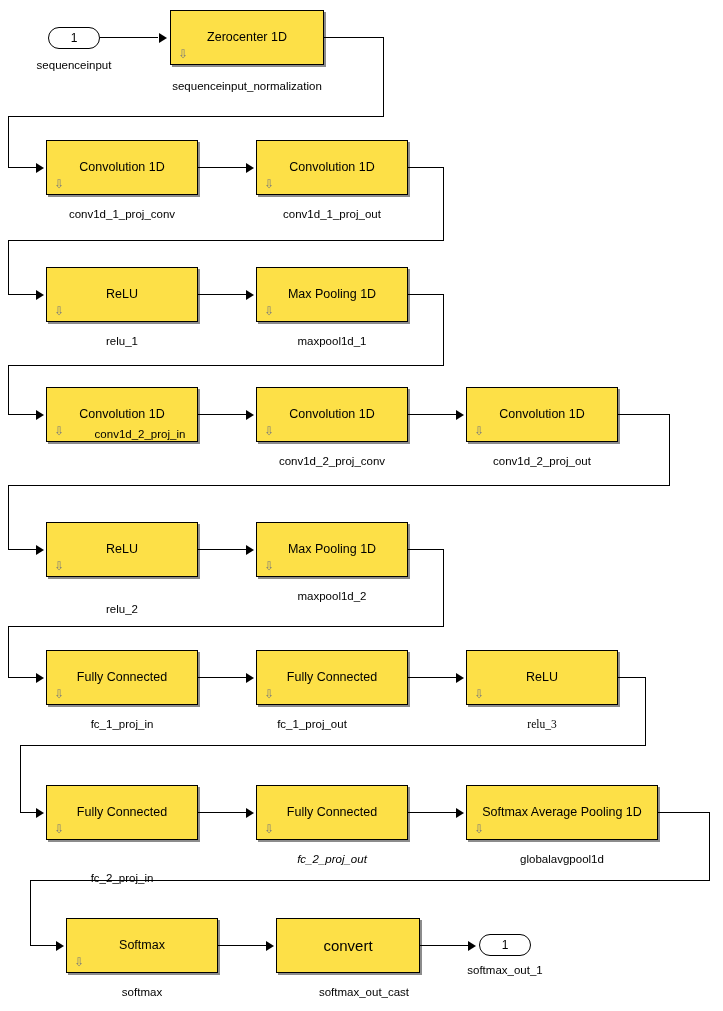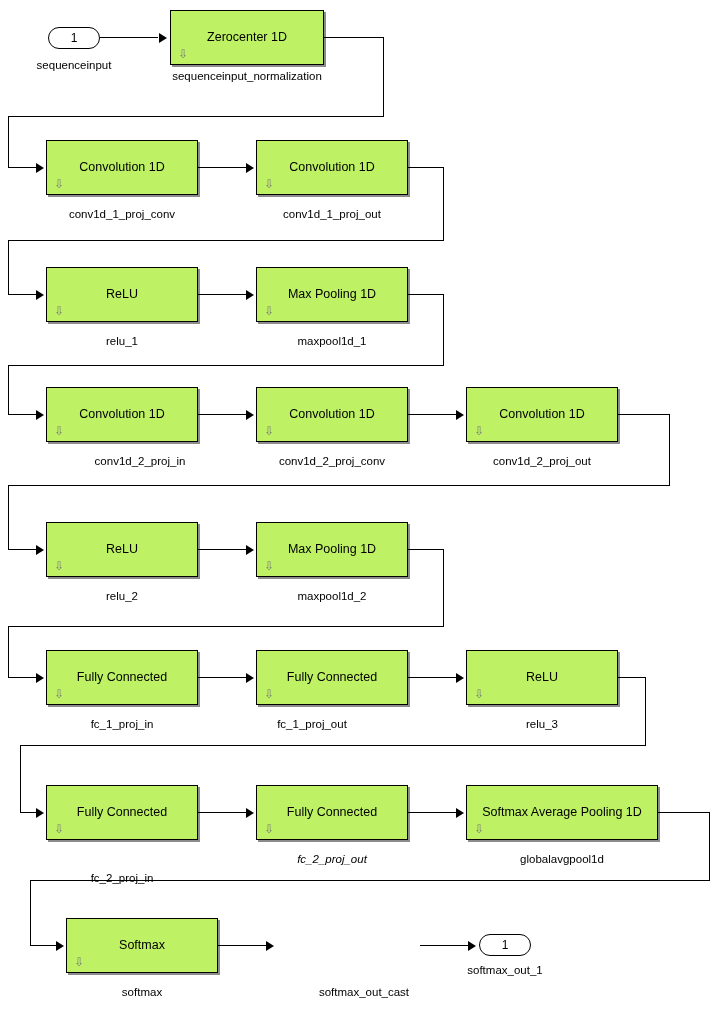--- a/index.html
+++ b/index.html
@@ -14,21 +14,21 @@
   #canvas {
     position: relative;
     width: 723px;
     height: 1011px;
     background: #ffffff;
     overflow: hidden;
   }
   .block {
     position: absolute;
     box-sizing: border-box;
-    background: #bef264;
+    background: #fde047;
     border: 1.5px solid #000000;
     box-shadow: 2px 2px 0 rgba(0,0,0,0.45);
     display: flex;
     align-items: center;
     justify-content: center;
   }
   .block .block-label {
     font-size: 12.5px;
     line-height: 1.15;
     text-align: center;
@@ -94,21 +94,21 @@
   </div>
   <div class="caption" style="left:74px; top:59px;">sequenceinput</div>
 
   <div class="wire h" style="left:100px; top:37px; width:58px;"></div>
   <div class="arrow" style="left:159px; top:33px;"></div>
 
   <div class="block" style="left:170px; top:10px; width:154px; height:55px;">
     <span class="block-label">Zerocenter 1D</span>
     <span class="dl-badge">⇩</span>
   </div>
-  <div class="caption" style="left:247px; top:70px;">sequenceinput_normalization</div>
+  <div class="caption" style="left:247px; top:80px;">sequenceinput_normalization</div>
 
   <div class="wire h" style="left:324px; top:37px; width:60px;"></div>
   <div class="wire v" style="left:383px; top:37px; height:80px;"></div>
   <div class="wire h" style="left:8px; top:116px; width:376px;"></div>
   <div class="wire v" style="left:8px; top:116px; height:52px;"></div>
   <div class="wire h" style="left:8px; top:167px; width:30px;"></div>
   <div class="arrow" style="left:36px; top:163px;"></div>
 
   <div class="block" style="left:46px; top:140px; width:152px; height:55px;">
     <span class="block-label">Convolution 1D</span>
@@ -151,21 +151,21 @@
   <div class="wire v" style="left:443px; top:294px; height:72px;"></div>
   <div class="wire h" style="left:8px; top:365px; width:436px;"></div>
   <div class="wire v" style="left:8px; top:365px; height:50px;"></div>
   <div class="wire h" style="left:8px; top:414px; width:30px;"></div>
   <div class="arrow" style="left:36px; top:410px;"></div>
 
   <div class="block" style="left:46px; top:387px; width:152px; height:55px;">
     <span class="block-label">Convolution 1D</span>
     <span class="dl-badge">⇩</span>
   </div>
-  <div class="caption" style="left:122px; top:455px;padding-left:36px;">conv1d_2_proj_in</div>
+  <div class="caption" style="left:122px; top:428px;padding-left:36px;">conv1d_2_proj_in</div>
 
   <div class="wire h" style="left:198px; top:414px; width:48px;"></div>
   <div class="arrow" style="left:246px; top:410px;"></div>
 
   <div class="block" style="left:256px; top:387px; width:152px; height:55px;">
     <span class="block-label">Convolution 1D</span>
     <span class="dl-badge">⇩</span>
   </div>
   <div class="caption" style="left:332px; top:455px;">conv1d_2_proj_conv</div>
 
@@ -182,21 +182,21 @@
   <div class="wire v" style="left:669px; top:414px; height:72px;"></div>
   <div class="wire h" style="left:8px; top:485px; width:662px;"></div>
   <div class="wire v" style="left:8px; top:485px; height:64px;"></div>
   <div class="wire h" style="left:8px; top:549px; width:30px;"></div>
   <div class="arrow" style="left:36px; top:545px;"></div>
 
   <div class="block" style="left:46px; top:522px; width:152px; height:55px;">
     <span class="block-label">ReLU</span>
     <span class="dl-badge">⇩</span>
   </div>
-  <div class="caption" style="left:122px; top:590px;">relu_2</div>
+  <div class="caption" style="left:122px; top:603px;">relu_2</div>
 
   <div class="wire h" style="left:198px; top:549px; width:48px;"></div>
   <div class="arrow" style="left:246px; top:545px;"></div>
 
   <div class="block" style="left:256px; top:522px; width:152px; height:55px;">
     <span class="block-label">Max Pooling 1D</span>
     <span class="dl-badge">⇩</span>
   </div>
   <div class="caption" style="left:332px; top:590px;">maxpool1d_2</div>
 
@@ -222,21 +222,21 @@
   </div>
   <div class="caption" style="left:312px; top:718px;">fc_1_proj_out</div>
 
   <div class="wire h" style="left:408px; top:677px; width:48px;"></div>
   <div class="arrow" style="left:456px; top:673px;"></div>
 
   <div class="block" style="left:466px; top:650px; width:152px; height:55px;">
     <span class="block-label">ReLU</span>
     <span class="dl-badge">⇩</span>
   </div>
-  <div class="caption" style="left:542px; top:718px;">relu_3</div>
+  <div class="caption" style="left:542px; top:718px;font-family:Liberation Serif, serif;">relu_3</div>
 
   <div class="wire h" style="left:618px; top:677px; width:28px;"></div>
   <div class="wire v" style="left:645px; top:677px; height:69px;"></div>
   <div class="wire h" style="left:20px; top:745px; width:626px;"></div>
   <div class="wire v" style="left:20px; top:745px; height:68px;"></div>
   <div class="wire h" style="left:20px; top:812px; width:18px;"></div>
   <div class="arrow" style="left:36px; top:808px;"></div>
 
   <div class="block" style="left:46px; top:785px; width:152px; height:55px;">
     <span class="block-label">Fully Connected</span>
@@ -271,20 +271,23 @@
 
   <div class="block" style="left:66px; top:918px; width:152px; height:55px;">
     <span class="block-label">Softmax</span>
     <span class="dl-badge">⇩</span>
   </div>
   <div class="caption" style="left:142px; top:986px;">softmax</div>
 
   <div class="wire h" style="left:218px; top:945px; width:48px;"></div>
   <div class="arrow" style="left:266px; top:941px;"></div>
 
+  <div class="block convert-block" style="left:276px; top:918px; width:144px; height:55px;">
+    <span class="block-label">convert</span>
+  </div>
   <div class="caption" style="left:364px; top:986px;">softmax_out_cast</div>
 
   <div class="wire h" style="left:420px; top:945px; width:48px;"></div>
   <div class="arrow" style="left:468px; top:941px;"></div>
 
   <div class="port" style="left:479px; top:934px; width:52px; height:22px;">
     <span>1</span>
   </div>
   <div class="caption" style="left:505px; top:964px;">softmax_out_1</div>
 

